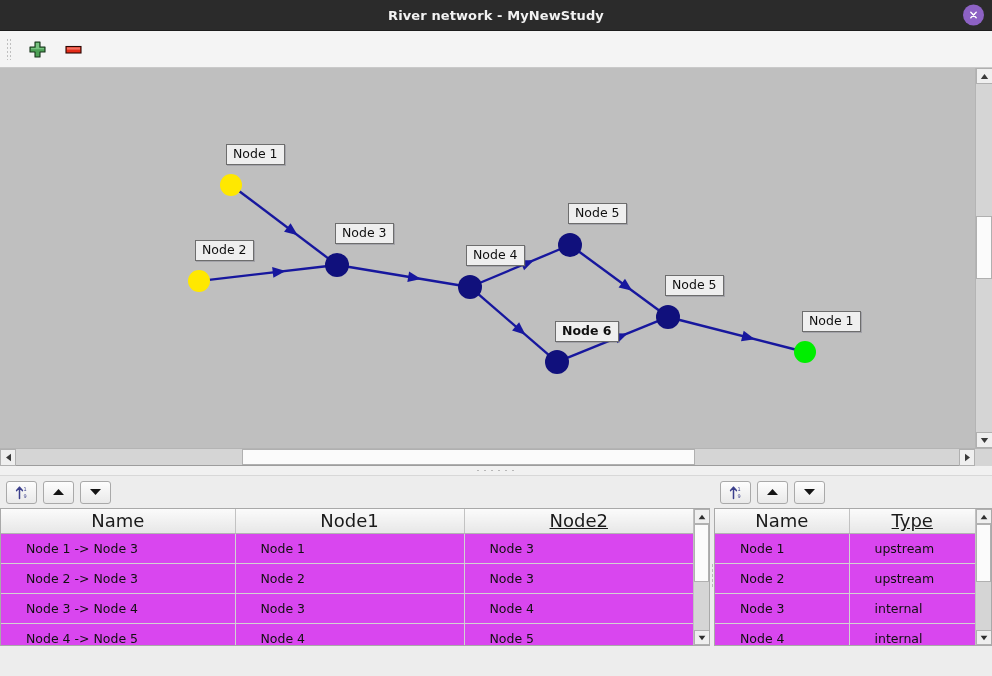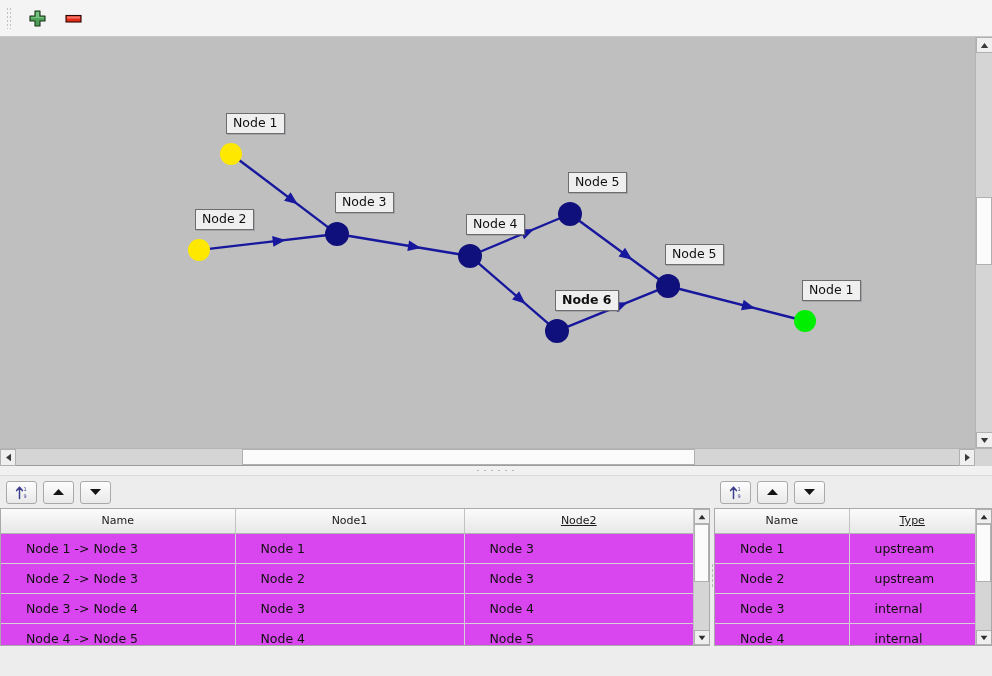--- a/index.html
+++ b/index.html
@@ -177,21 +177,21 @@
     width: 100%; border-collapse: collapse;
     table-layout: fixed;
     font-size: 12.5px; color: #111;
   }
   table.grid thead th {
     height: 24px;
     background: linear-gradient(#fbfbfb, #e7e7e7);
     border-right: 1px solid #c2c2c2;
     border-bottom: 1px solid #b3b3b3;
     font-weight: normal; text-align: center;
-    color: #1a1a1a; font-size: 11px; margin-top: 12px;
+    color: #1a1a1a; font-size: 18px; margin-top: 12px;
   }
   table.grid thead th:last-child { border-right: none; text-decoration: underline; }
   table.grid tbody td {
     height: 30px;
     border-right: 1px solid #d2d2d2;
     border-bottom: 1px solid #d2d2d2;
     padding: 0 25px;
     background: #d946ef;
     white-space: nowrap; overflow: hidden;
   }
@@ -204,20 +204,28 @@
     display: flex; flex-direction: column;
   }
   .tbl-vscroll .sb-arrow { width: 16px; height: 15px; }
   .footer-strip { flex: 0 0 30px; background: #ededed; }
 </style>
 </head>
 <body>
 
 <div class="window">
 
+  <div class="titlebar">
+    <span class="title-text">River network - MyNewStudy</span>
+    <button class="close-btn">
+      <svg width="11" height="11" viewBox="0 0 11 11">
+        <path d="M2.2 2.2 L8.8 8.8 M8.8 2.2 L2.2 8.8" stroke="#ffffff" stroke-width="1.7" stroke-linecap="round" fill="none"></path>
+      </svg>
+    </button>
+  </div>
 
   <div class="toolbar">
     <div class="tb-grip"></div>
     <button class="tb-btn">
       <svg width="17" height="17" viewBox="0 0 17 17">
         <path d="M6 1 H11 V6 H16 V11 H11 V16 H6 V11 H1 V6 H6 Z" fill="#4ca055" stroke="#16331a" stroke-width="1.1" stroke-linejoin="round"></path>
         <path d="M6.9 2 H10.1 V6.9 H15 V8.3 H2 V6.9 H6.9 Z" fill="#8fd398" opacity="0.65"></path>
       </svg>
     </button>
     <button class="tb-btn">

